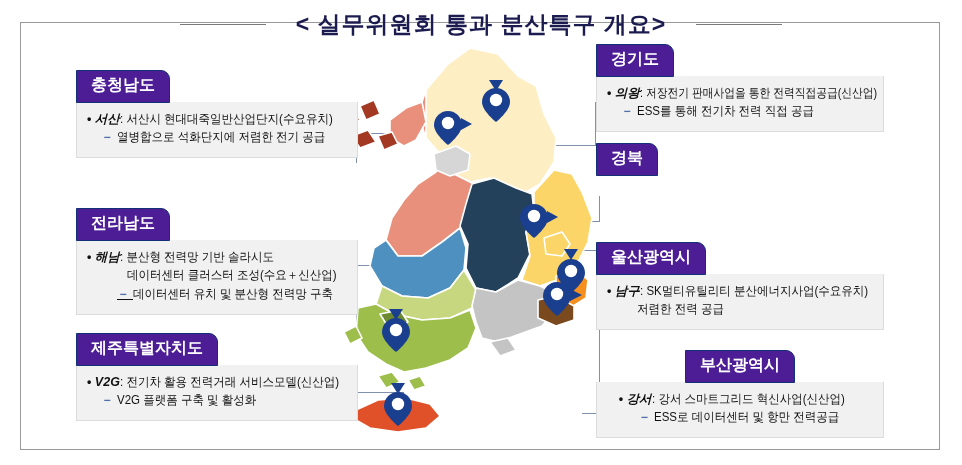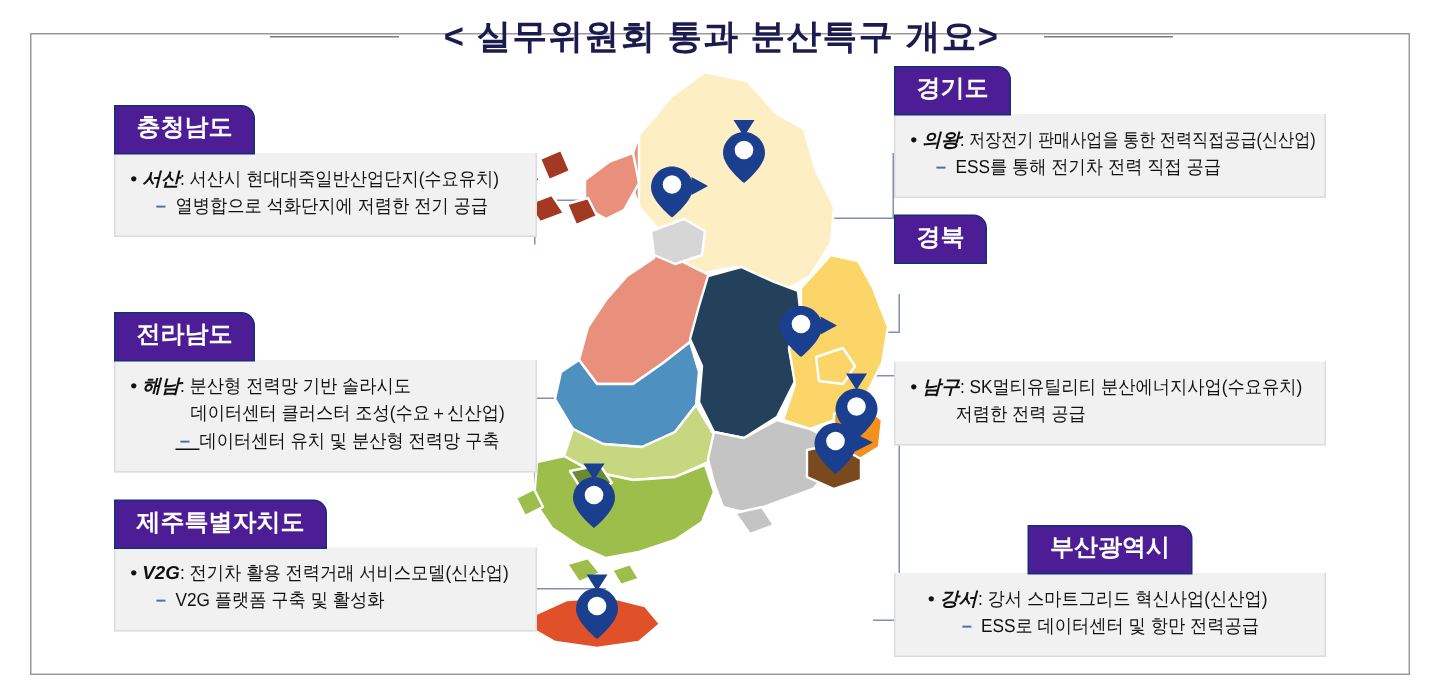--- a/index.html
+++ b/index.html
@@ -226,20 +226,21 @@
       <span class="dash">－&nbsp;</span><span class="cond">ESS를 통해 전기차 전력 직접 공급</span>
     </div>
   </div>
 </div>
 
 <div class="panel" style="left:596px;top:143px;width:288px;">
   <div class="hdr">경북</div>
 </div>
 
 <div class="panel" style="left:596px;top:242px;width:288px;">
+  <div class="hdr">울산광역시</div>
   <div class="body">
     <div class="bullet-line">
       <span class="dot">•&nbsp;</span><b>남구</b><span class="cond">: SK멀티유틸리티 분산에너지사업(수요유치)</span>
     </div>
     <div class="sub-line indent3">
       <span class="cond">저렴한 전력 공급</span>
     </div>
   </div>
 </div>
 

